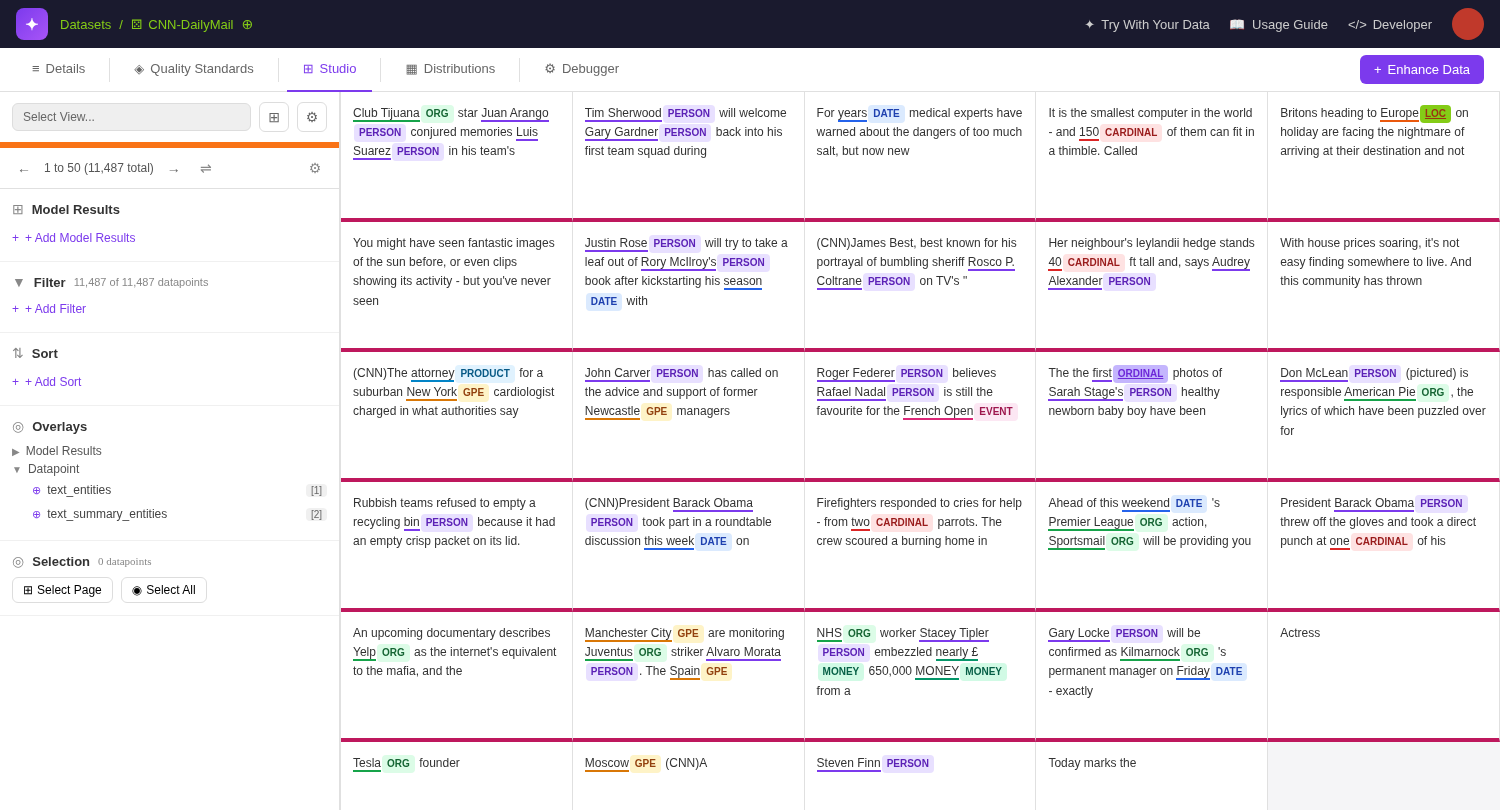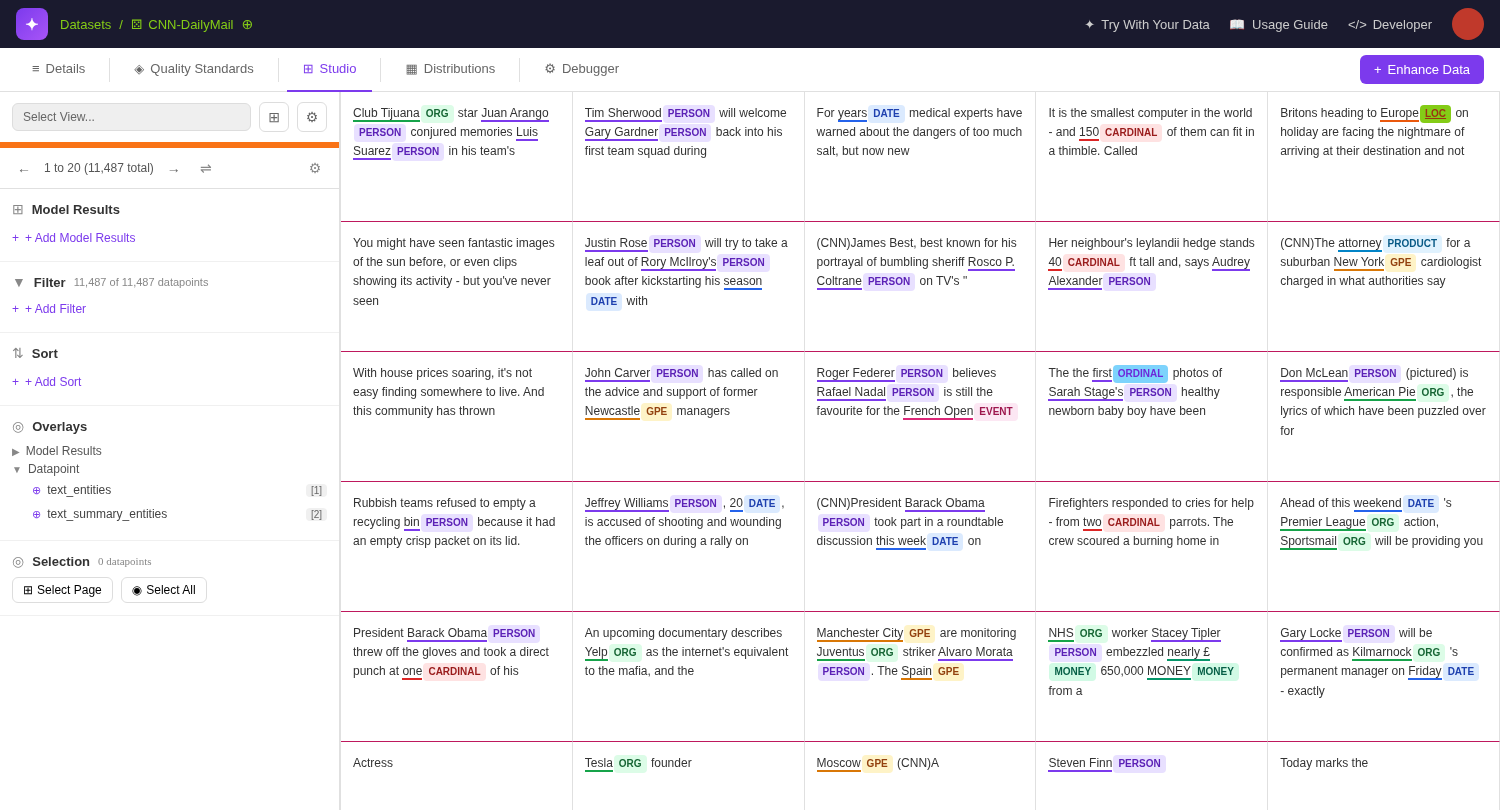--- a/index.html
+++ b/index.html
@@ -64,34 +64,34 @@
 
     .selection-section { padding: 12px; border-bottom: 1px solid #f0f0f0; }
     .selection-header { display: flex; align-items: center; gap: 8px; margin-bottom: 8px; }
     .selection-count { font-size: 11px; color: #888; font-family: Liberation Serif, serif; }
     .selection-btns { display: flex; gap: 8px; }
     .sel-btn { border: 1px solid #ddd; background: #fff; border-radius: 6px; padding: 5px 10px; font-size: 12px; cursor: pointer; display: flex; align-items: center; gap: 4px; }
 
     
     .content-area { flex: 1; overflow-y: auto; background: #f5f5f7; }
     .grid { display: grid; grid-template-columns: repeat(5, 1fr); gap: 0; border-left: 1px solid #e0e0e0; }
-    .card { background: #fff; border-right: 1px solid #e0e0e0; border-bottom: 1px solid #be185d; padding: 12px; font-size: 12px; line-height: 1.6; color: #333; min-height: 130px; overflow: hidden; position: relative; cursor: pointer; }
+    .card { background: #fff; border-right: 1px solid #e0e0e0; border-bottom: 4px solid #be185d; padding: 12px; font-size: 12px; line-height: 1.6; color: #333; min-height: 130px; overflow: hidden; position: relative; cursor: pointer; }
 
     
     .tag { display: inline-flex; align-items: center; border-radius: 4px; padding: 1px 5px; font-size: 10px; font-weight: 600; margin: 0 1px; white-space: nowrap; }
     .tag-person { background: #e8e0ff; color: #5b21b6; }
     .tag-org { background: #dcfce7; color: #166534; }
     .tag-gpe { background: #fef3c7; color: #92400e; }
     .tag-date { background: #dbeafe; color: #1e40af; }
     .tag-cardinal { background: #fee2e2; color: #991b1b; }
     .tag-event { background: #fce7f3; color: #9d174d; }
     .tag-product { background: #e0f2fe; color: #075985; }
     .tag-money { background: #d1fae5; color: #065f46; }
     .tag-loc { background: #84cc16; color: #9a3412; text-decoration: underline; }
-    .tag-ordinal { background: #7dd3fc; color: #6d28d9; }
+    .tag-ordinal { background: #c4b5fd; color: #6d28d9; text-decoration: underline; }
 
     
     .entity-text { border-bottom: 2px solid; display: inline; }
     .entity-person { border-bottom-color: #7c3aed; }
     .entity-org { border-bottom-color: #16a34a; }
     .entity-gpe { border-bottom-color: #d97706; }
     .entity-date { border-bottom-color: #2563eb; }
     .entity-cardinal { border-bottom-color: #dc2626; }
     .entity-event { border-bottom-color: #db2777; }
     .entity-product { border-bottom-color: #0284c7; }
@@ -175,21 +175,21 @@
     <div class="sidebar-toolbar">
       <select class="view-select">
         <option>Select View...</option>
       </select>
       <button class="toolbar-btn">⊞</button>
       <button class="toolbar-btn">⚙</button>
     </div>
 
     <div class="pagination">
       <button class="page-btn">←</button>
-      <span class="page-info">1 to 20 (11,487 total)</span>
+      <span class="page-info">1 to 50 (11,487 total)</span>
       <button class="page-btn">→</button>
       <button class="shuffle-btn">⇌</button>
       <button class="settings-btn-right">⚙</button>
     </div>
 
     <div class="sidebar-section">
       <div class="section-header">
         <span class="section-icon">⊞</span>
         <span class="section-title">Model Results</span>
       </div>
@@ -273,28 +273,27 @@
     <div class="grid" id="card-grid">
     <div class="card"><span class="entity-text entity-org">Club Tijuana</span><span class="tag tag-org">ORG</span> star <span class="entity-text entity-person">Juan Arango</span><span class="tag tag-person">PERSON</span> conjured memories <span class="entity-text entity-person">Luis Suarez</span><span class="tag tag-person">PERSON</span> in his team's</div>
         <div class="card"><span class="entity-text entity-person">Tim Sherwood</span><span class="tag tag-person">PERSON</span> will welcome <span class="entity-text entity-person">Gary Gardner</span><span class="tag tag-person">PERSON</span> back into his first team squad during</div>
         <div class="card">For <span class="entity-text entity-date">years</span><span class="tag tag-date">DATE</span> medical experts have warned about the dangers of too much salt, but now new</div>
         <div class="card">It is the smallest computer in the world - and <span class="entity-text entity-cardinal">150</span><span class="tag tag-cardinal">CARDINAL</span> of them can fit in a thimble. Called</div>
         <div class="card">Britons heading to <span class="entity-text entity-loc">Europe</span><span class="tag tag-loc">LOC</span> on holiday are facing the nightmare of arriving at their destination and not</div>
         <div class="card">You might have seen fantastic images of the sun before, or even clips showing its activity - but you've never seen</div>
         <div class="card"><span class="entity-text entity-person">Justin Rose</span><span class="tag tag-person">PERSON</span> will try to take a leaf out of <span class="entity-text entity-person">Rory McIlroy's</span><span class="tag tag-person">PERSON</span> book after kickstarting his <span class="entity-text entity-date">season</span><span class="tag tag-date">DATE</span> with</div>
         <div class="card">(CNN)James Best, best known for his portrayal of bumbling sheriff <span class="entity-text entity-person">Rosco P. Coltrane</span><span class="tag tag-person">PERSON</span> on TV's "</div>
         <div class="card">Her neighbour's leylandii hedge stands <span class="entity-text entity-cardinal">40</span><span class="tag tag-cardinal">CARDINAL</span> ft tall and, says <span class="entity-text entity-person">Audrey Alexander</span><span class="tag tag-person">PERSON</span></div>
+        <div class="card">With house prices soaring, it's not easy finding somewhere to live. And this community has thrown</div>
         <div class="card">(CNN)The <span class="entity-text entity-product">attorney</span><span class="tag tag-product">PRODUCT</span> for a suburban <span class="entity-text entity-gpe">New York</span><span class="tag tag-gpe">GPE</span> cardiologist charged in what authorities say</div>
-        <div class="card">With house prices soaring, it's not easy finding somewhere to live. And this community has thrown</div>
         <div class="card"><span class="entity-text entity-person">John Carver</span><span class="tag tag-person">PERSON</span> has called on the advice and support of former <span class="entity-text entity-gpe">Newcastle</span><span class="tag tag-gpe">GPE</span> managers</div>
         <div class="card"><span class="entity-text entity-person">Roger Federer</span><span class="tag tag-person">PERSON</span> believes <span class="entity-text entity-person">Rafael Nadal</span><span class="tag tag-person">PERSON</span> is still the favourite for the <span class="entity-text entity-event">French Open</span><span class="tag tag-event">EVENT</span></div>
         <div class="card">The the <span class="entity-text entity-ordinal">first</span><span class="tag tag-ordinal">ORDINAL</span> photos of <span class="entity-text entity-person">Sarah Stage's</span><span class="tag tag-person">PERSON</span> healthy newborn baby boy have been</div>
         <div class="card"><span class="entity-text entity-person">Don McLean</span><span class="tag tag-person">PERSON</span> (pictured) is responsible <span class="entity-text entity-org">American Pie</span><span class="tag tag-org">ORG</span>, the lyrics of which have been puzzled over for</div>
         <div class="card">Rubbish teams refused to empty a recycling <span class="entity-text entity-person">bin</span><span class="tag tag-person">PERSON</span> because it had an empty crisp packet on its lid.</div>
-        <div class="card"><span class="entity-text entity-person">Jeffrey Williams</span><span class="tag tag-person">PERSON</span>, <span class="entity-text entity-date">20</span><span class="tag tag-date">DATE</span>, is accused of shooting and wounding the officers on during a rally on</div>
         <div class="card">(CNN)President <span class="entity-text entity-person">Barack Obama</span><span class="tag tag-person">PERSON</span> took part in a roundtable discussion <span class="entity-text entity-date">this week</span><span class="tag tag-date">DATE</span> on</div>
         <div class="card">Firefighters responded to cries for help - from <span class="entity-text entity-cardinal">two</span><span class="tag tag-cardinal">CARDINAL</span> parrots. The crew scoured a burning home in</div>
         <div class="card">Ahead of this <span class="entity-text entity-date">weekend</span><span class="tag tag-date">DATE</span> 's <span class="entity-text entity-org">Premier League</span><span class="tag tag-org">ORG</span> action, <span class="entity-text entity-org">Sportsmail</span><span class="tag tag-org">ORG</span> will be providing you</div>
         <div class="card">President <span class="entity-text entity-person">Barack Obama</span><span class="tag tag-person">PERSON</span> threw off the gloves and took a direct punch at <span class="entity-text entity-cardinal">one</span><span class="tag tag-cardinal">CARDINAL</span> of his</div>
         <div class="card">An upcoming documentary describes <span class="entity-text entity-org">Yelp</span><span class="tag tag-org">ORG</span> as the internet's equivalent to the mafia, and the</div>
         <div class="card"><span class="entity-text entity-gpe">Manchester City</span><span class="tag tag-gpe">GPE</span> are monitoring <span class="entity-text entity-org">Juventus</span><span class="tag tag-org">ORG</span> striker <span class="entity-text entity-person">Alvaro Morata</span><span class="tag tag-person">PERSON</span>. The <span class="entity-text entity-gpe">Spain</span><span class="tag tag-gpe">GPE</span></div>
         <div class="card"><span class="entity-text entity-org">NHS</span><span class="tag tag-org">ORG</span> worker <span class="entity-text entity-person">Stacey Tipler</span><span class="tag tag-person">PERSON</span> embezzled <span class="entity-text entity-money">nearly £</span><span class="tag tag-money">MONEY</span> 650,000 <span class="entity-text entity-money">MONEY</span><span class="tag tag-money">MONEY</span> from a</div>
         <div class="card"><span class="entity-text entity-person">Gary Locke</span><span class="tag tag-person">PERSON</span> will be confirmed as <span class="entity-text entity-org">Kilmarnock</span><span class="tag tag-org">ORG</span> 's permanent manager on <span class="entity-text entity-date">Friday</span><span class="tag tag-date">DATE</span> - exactly</div>
         <div class="card">Actress</div>
         <div class="card"><span class="entity-text entity-org">Tesla</span><span class="tag tag-org">ORG</span> founder</div>

